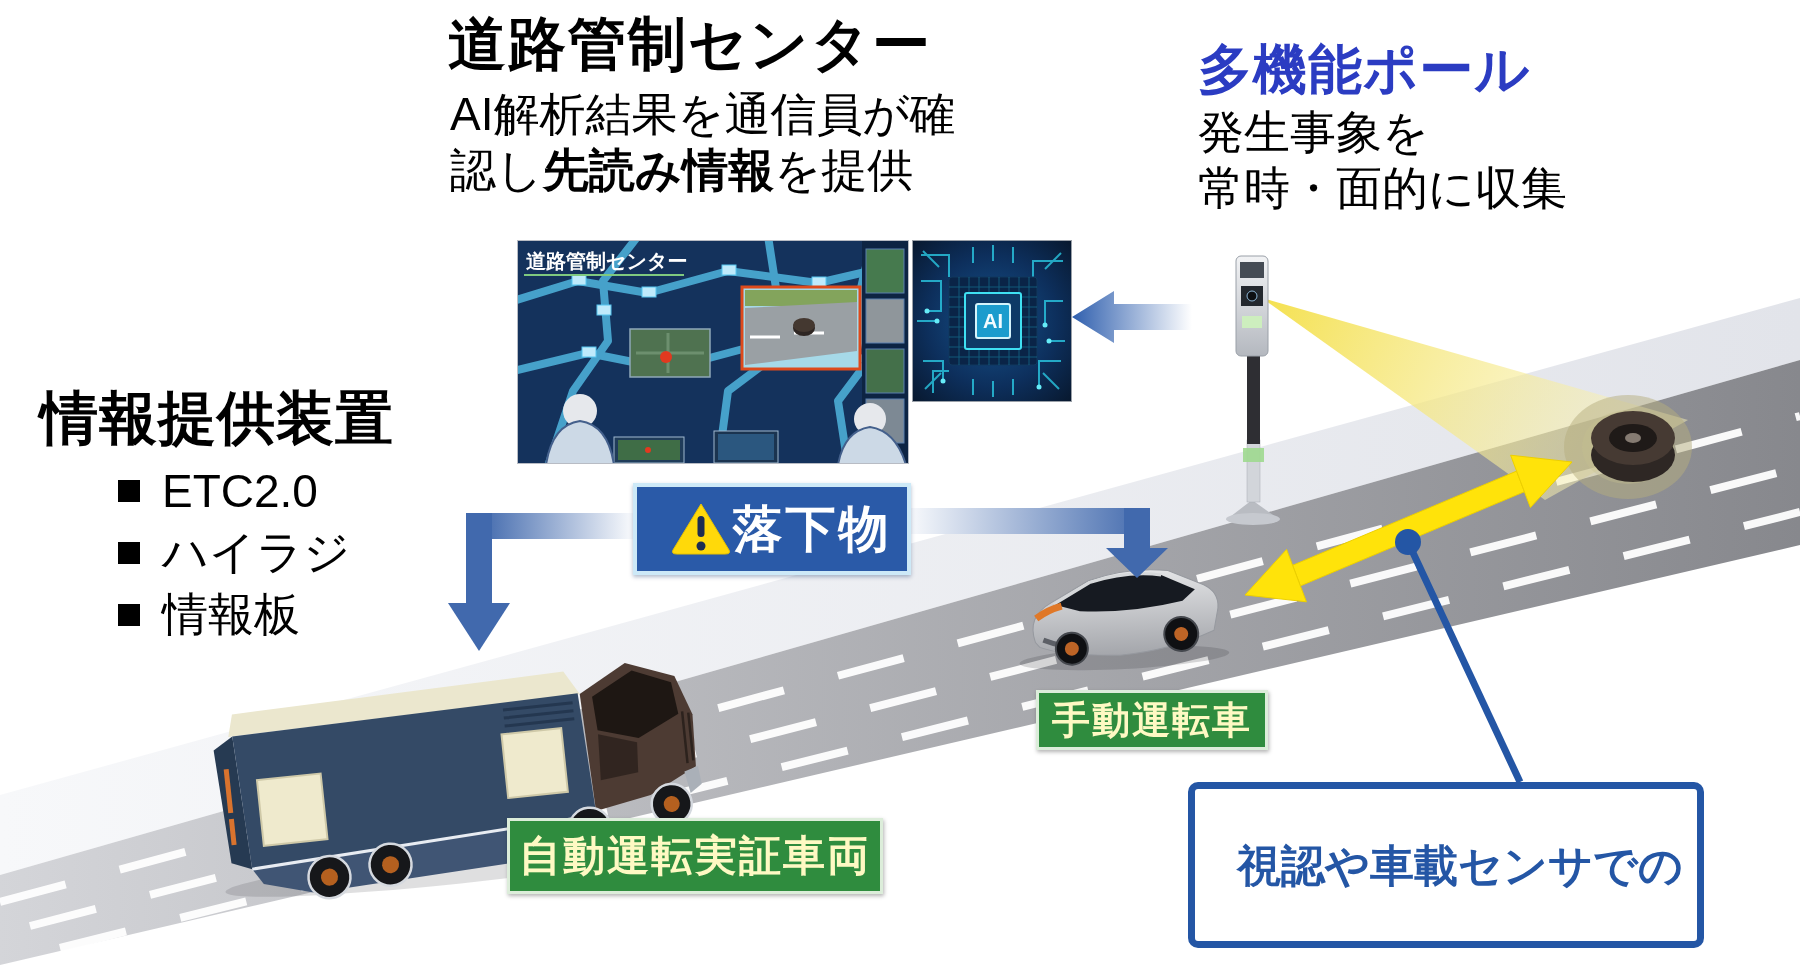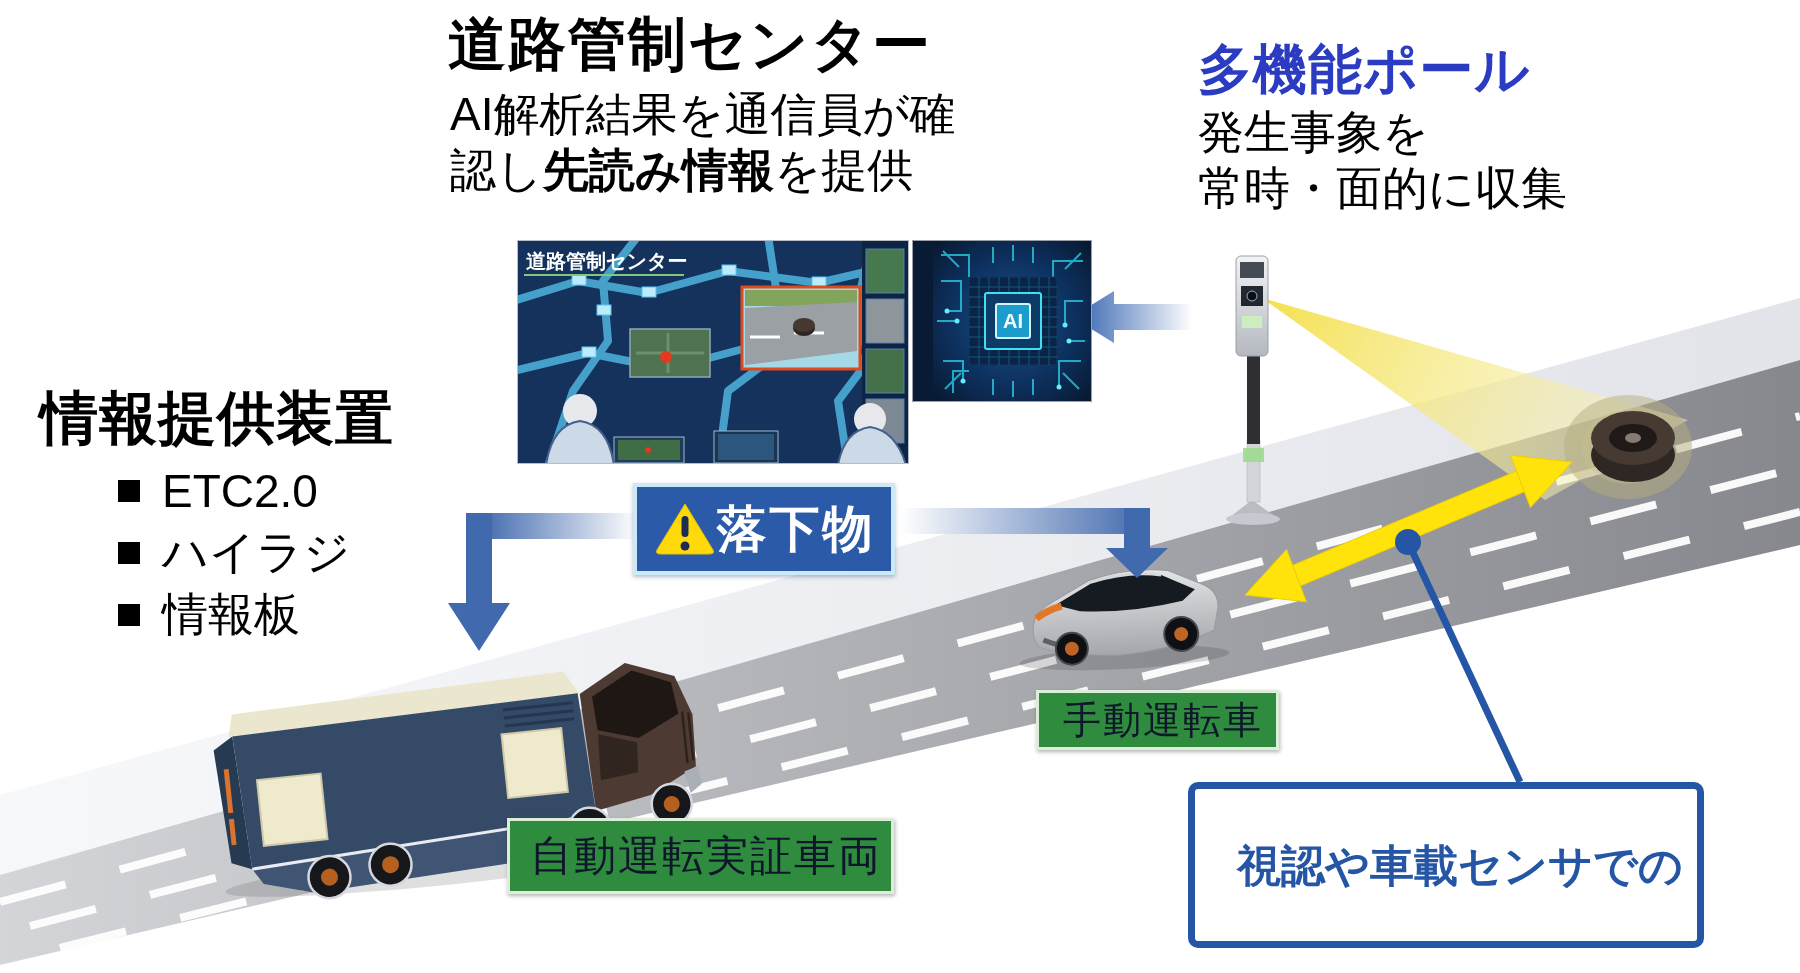--- a/index.html
+++ b/index.html
@@ -4,47 +4,47 @@
 <style>
   html,body{margin:0;padding:0;background:#fff;}
   .canvas{position:relative;width:1800px;height:973px;overflow:hidden;background:#fff;
           font-family:"Liberation Sans","DejaVu Sans",sans-serif;}
   .scene{position:absolute;left:0;top:0;width:1800px;height:973px;}
 
   
   .cc-panel{position:absolute;left:517px;top:240px;width:390px;height:222px;background:#14325c;
             border:1px solid #b8bcc4;overflow:hidden;}
   .chip-panel{position:absolute;left:912px;top:240px;width:158px;height:160px;background:#081a34;
-            border:1px solid #9aa0a8;overflow:hidden;padding-left:20px;}
+            border:1px solid #9aa0a8;overflow:hidden;}
   .cc-panel svg,.chip-panel svg{display:block;width:100%;height:100%;}
 
   
   .cc-title{position:absolute;left:448px;top:6px;font-size:58px;font-weight:800;color:#000;
             letter-spacing:2px;white-space:nowrap;}
   .cc-desc{position:absolute;left:450px;top:86px;font-size:46px;line-height:1.22;color:#000;white-space:nowrap;}
   .cc-desc .b{font-weight:800;}
   .pole-title{position:absolute;left:1198px;top:34px;font-size:54px;font-weight:800;color:#2b3cc2;
             letter-spacing:1px;white-space:nowrap;}
   .pole-desc{position:absolute;left:1198px;top:104px;font-size:46px;line-height:1.22;color:#000;white-space:nowrap;}
   .info-title{position:absolute;left:40px;top:380px;font-size:58px;font-weight:800;color:#000;
             letter-spacing:1px;white-space:nowrap;}
   .info-list{position:absolute;left:118px;top:460px;}
   .info-item{display:flex;align-items:center;height:62px;font-size:46px;color:#000;white-space:nowrap;}
   .info-item .sq{width:22px;height:22px;background:#000;margin-right:22px;flex:0 0 auto;}
 
   
   .alert-badge{position:absolute;left:633px;top:483px;width:254px;height:84px;background:#2a5aa8;
             border:4px solid #cde9f7;box-shadow:0 2px 4px rgba(30,60,110,.35);
-            display:flex;align-items:center;justify-content:center;gap:0;}
+            display:flex;align-items:center;justify-content:center;gap:0;padding-left:16px;}
   .alert-badge .txt{color:#fff;font-size:50px;font-weight:800;letter-spacing:3px;white-space:nowrap;}
 
   
-  .vehicle-label{position:absolute;background:#2f8c3e;border:3px solid #dcedda;color:#0f172a;font-weight:400;
+  .vehicle-label{position:absolute;background:#2f8c3e;border:3px solid #dcedda;color:#fef9c3;font-weight:700;
             display:flex;align-items:center;justify-content:center;letter-spacing:2px;
-            box-shadow:1px 2px 4px rgba(0,0,0,.3);white-space:nowrap;padding-left:11px;}
+            box-shadow:1px 2px 4px rgba(0,0,0,.3);white-space:nowrap;}
   .label-car{left:1036px;top:690px;width:226px;height:54px;font-size:38px;}
   .label-truck{left:507px;top:818px;width:370px;height:70px;font-size:42px;}
 
   
   .callout-box{position:absolute;left:1188px;top:782px;width:474px;height:152px;background:#fff;
             border:7px solid #2456a5;border-radius:10px;display:flex;flex-direction:column;
             align-items:center;justify-content:center;color:#2456a5;font-size:44px;font-weight:800;
             line-height:1.25;white-space:nowrap;padding-left:28px;}
 </style>
 </head>

